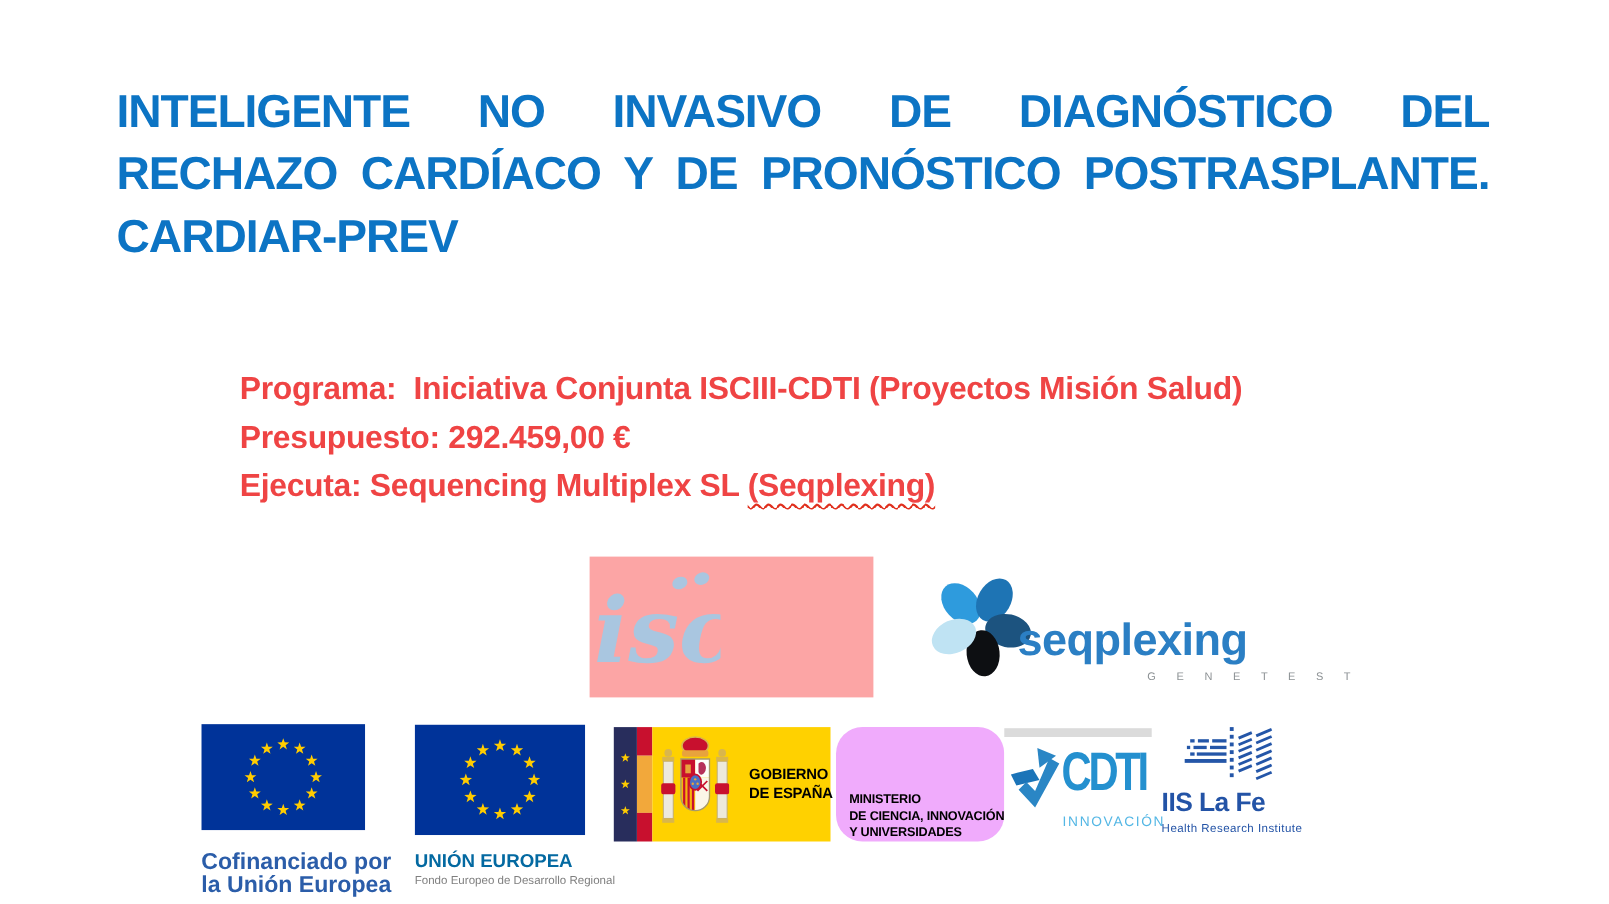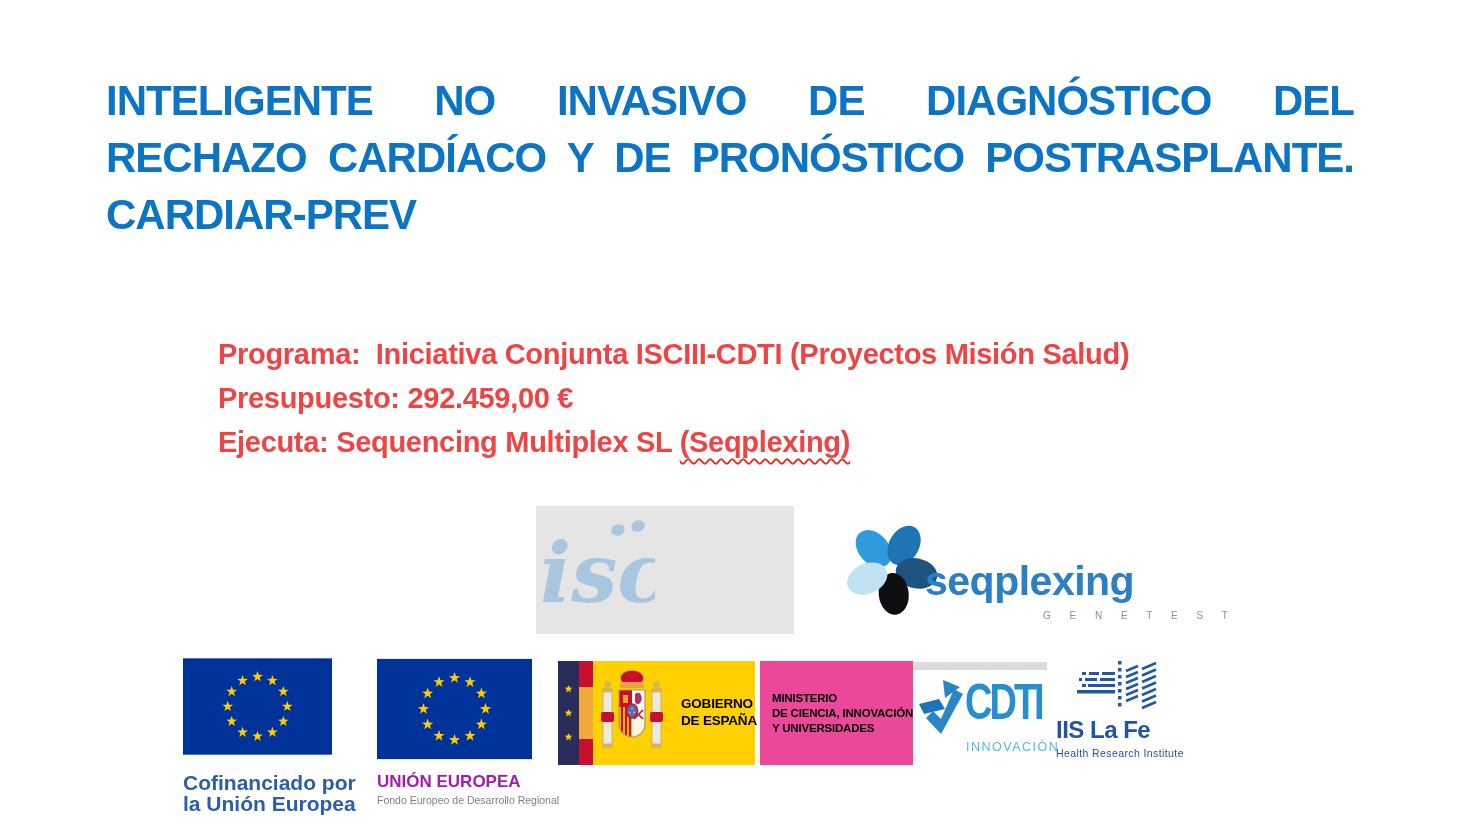--- a/index.html
+++ b/index.html
@@ -22,43 +22,43 @@
     letter-spacing:-0.3px;
   }
   .wavy{
     text-decoration-line:underline; text-decoration-style:wavy;
     text-decoration-color:#E0301E; text-decoration-thickness:1.5px;
     text-underline-offset:6px;
   }
   
   .logo-plan{ position:absolute; left:168px; top:500px; width:292px; text-align:center; }
   .plan-caption{ margin-top:12px; color:#58595B; font-weight:700; font-size:19px; line-height:21px; white-space:nowrap; }
-  .logo-isciii{ position:absolute; left:536px; top:506px; width:258px; height:128px; background:#e5e5e5; }
+  .logo-isciii{ position:absolute; left:536px; top:506px; width:258px; height:128px; background:#fca5a5; }
   .isc-script{ position:absolute; left:4px; top:8px; }
   .isc-text{ position:absolute; left:122px; top:24px; color:#1A5CA8; font-size:22px; font-weight:600; line-height:26px; letter-spacing:-0.3px; white-space:nowrap; }
   .logo-seqplexing{ position:absolute; left:843px; top:510px; width:320px; height:120px; }
   .seq-flower{ position:absolute; left:0; top:0; }
   .seq-name{ position:absolute; left:82px; top:48px; font-size:41px; font-weight:700; color:#2B7FC4; letter-spacing:-0.5px; white-space:nowrap; }
   .seq-tagline{ position:absolute; left:200px; top:100px; font-size:10px; color:#8C9194; letter-spacing:8px; white-space:nowrap; }
   
   .logo-eu1{ position:absolute; left:183px; top:658px; width:149px; }
   .eu1-caption{ margin-top:13px; color:#2B5DA9; font-weight:700; font-size:21px; line-height:21px; white-space:nowrap; }
   .logo-eu2{ position:absolute; left:377px; top:658px; width:155px; }
-  .eu2-caption1{ margin-top:8px; color:#a21caf; font-weight:700; font-size:17px; white-space:nowrap; }
+  .eu2-caption1{ margin-top:8px; color:#0369a1; font-weight:700; font-size:17px; white-space:nowrap; }
   .eu2-caption2{ margin-top:2px; color:#7F7F7F; font-size:10.5px; white-space:nowrap; }
   .logo-gobierno{ position:absolute; left:558px; top:661px; width:354px; height:104px; display:flex; }
   .gob-navy{ width:21px; background:#282D5C; position:relative; flex:none; }
   .gob-flagcol{ width:14px; flex:none; display:flex; flex-direction:column; }
   .gob-flagcol .fr{ background:#C8102E; height:25%; }
   .gob-flagcol .fy{ background:#F2A83B; height:50%; }
   .gob-field1{ width:162px; flex:none; background:#FFD100; position:relative; }
   .gob-coat{ position:absolute; left:8px; top:5px; }
   .gob-text{ position:absolute; left:88px; top:34px; font-size:13.5px; font-weight:800; line-height:17px; color:#000; letter-spacing:-0.2px; white-space:nowrap; }
   .gob-divider{ width:5px; background:#ffffff; flex:none; }
-  .gob-field2{ flex:1; background:#ec4899; display:flex; align-items:center; }
+  .gob-field2{ flex:1; background:#f0abfc; display:flex; align-items:flex-end;border-radius:24px; }
   .min-text{ padding-left:12px; font-size:11.5px; font-weight:700; line-height:15px; color:#000; letter-spacing:-0.2px; white-space:nowrap; }
   .logo-cdti{ position:absolute; left:913px; top:662px; width:134px; height:103px; background:#ffffff; }
   .cdti-strip{ position:absolute; left:0; top:0; width:134px; height:8px; background:#DBDBDB; }
   .cdti-symbol{ position:absolute; left:6px; top:16px; }
   .cdti-name{ position:absolute; left:52px; top:13px; font-size:38px; font-weight:800; color:#2490CF; letter-spacing:-3px; transform:scaleY(1.3); transform-origin:0 0; white-space:nowrap; }
   .cdti-tagline{ position:absolute; left:53px; top:78px; font-size:12.5px; color:#54B7E5; letter-spacing:1.5px; white-space:nowrap; }
   .logo-iislafe{ position:absolute; left:1056px; top:658px; width:130px; }
   .iis-icon{ display:block; margin-left:18px; }
   .iis-name{ margin-top:4px; font-size:24px; font-weight:800; color:#2353A6; letter-spacing:-0.5px; white-space:nowrap; }
   .iis-tagline{ margin-top:3px; font-size:10.5px; font-weight:500; color:#2353A6; letter-spacing:0.4px; white-space:nowrap; }

